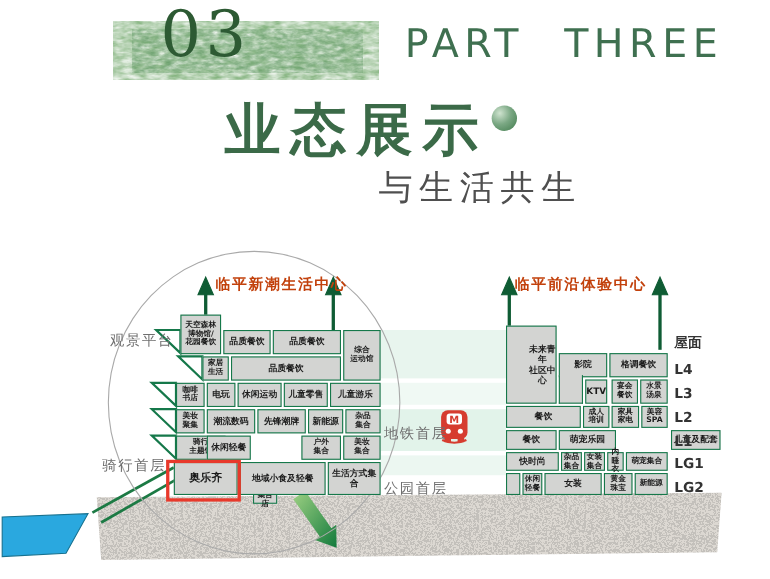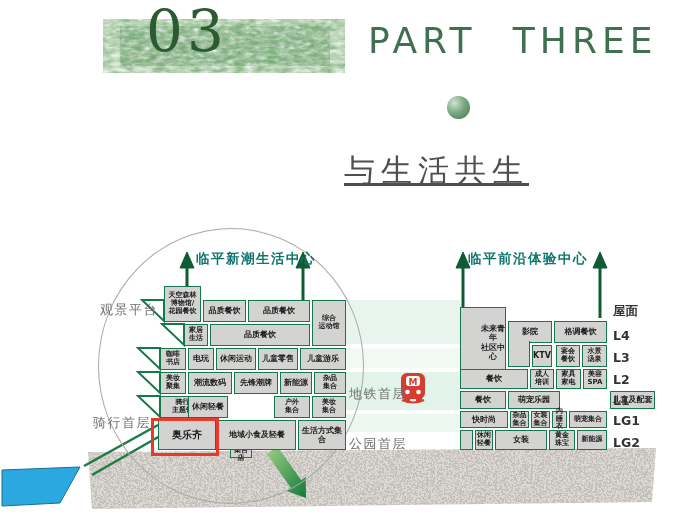--- a/index.html
+++ b/index.html
@@ -9,36 +9,36 @@
   .part-num{position:absolute;left:146px;top:2px;font-family:"DejaVu Serif","Liberation Serif",serif;
             font-size:58px;line-height:1;color:#2d5a33;letter-spacing:4px;z-index:1;}
   .brush-svg{position:absolute;left:0;top:0;width:700px;height:526px;pointer-events:none;}
   .part-label{position:absolute;left:368px;top:20px;font-size:36px;color:#3f7050;
               letter-spacing:5px;word-spacing:20px;z-index:2;}
   .main-title{position:absolute;left:204px;top:84px;font-size:51px;font-weight:bold;
               color:#3b6a48;letter-spacing:9px;z-index:2;}
   .title-dot{position:absolute;left:447px;top:96px;width:23px;height:23px;border-radius:50%;
              background:radial-gradient(circle at 32% 30%, #cfe3cf 0%, #7ba884 45%, #3f7a4b 100%);z-index:3;}
   .sub-title{position:absolute;left:344px;top:150px;font-size:31px;color:#4f4f4f;
-             letter-spacing:6px;z-index:2;text-decoration:underline;}
+             letter-spacing:6px;z-index:2;}
   
   #diagram{position:absolute;left:0;top:0;width:700px;height:526px;}
   .band{position:absolute;z-index:1;}
   .svg-base{position:absolute;left:0;top:0;z-index:1;}
   .focus-circle{position:absolute;left:98px;top:228px;width:266px;height:276px;border:1.5px solid #a9a9a9;
                 border-radius:50%;z-index:2;box-sizing:border-box;}
   .svg-over{position:absolute;left:0;top:0;z-index:3;}
   .cell{position:absolute;background:#d3d4d2;border:1.5px solid #15784a;box-sizing:border-box;
         color:#1b1b1b;font-weight:bold;font-size:8px;line-height:1.18;display:flex;align-items:center;
         justify-content:center;text-align:center;white-space:pre-line;z-index:4;}
   .cell.tiny{font-size:7px;line-height:1.1;}
   .cell.big{font-size:10px;}
   .cell.noTop{border-top:none;z-index:5;}
   .bldg-title{position:absolute;transform:translateX(-50%);font-size:13.5px;font-weight:bold;
-              color:#0f766e;letter-spacing:1.5px;white-space:nowrap;z-index:6;}
+              color:#c2410c;letter-spacing:1.5px;white-space:nowrap;z-index:6;}
   .floor-label{position:absolute;font-size:12.5px;font-weight:600;color:#333;z-index:6;white-space:nowrap;}
   .side-label{position:absolute;font-size:13px;color:#6f6f6f;letter-spacing:1.5px;z-index:6;white-space:nowrap;}
   .red-box{position:absolute;border:3px solid #e8392b;z-index:7;box-sizing:border-box;}
 </style>
 </head>
 <body>
 
 <div class="canvas">
 
   <div class="part-num">03</div>
@@ -50,20 +50,21 @@
       </filter>
       <filter id="brushf2" x="-20%" y="-20%" width="140%" height="140%">
         <feTurbulence type="fractalNoise" baseFrequency="0.14 0.30" numOctaves="3" seed="4"></feTurbulence>
         <feColorMatrix type="matrix" values="0 0 0 0 0.13  0 0 0 0 0.33  0 0 0 0 0.14  0.9 0.7 0 0 -0.45"></feColorMatrix>
       </filter>
     </defs>
     <rect x="138" y="27" width="172" height="38" filter="url(#brushf)"></rect>
     <rect x="150" y="32" width="150" height="28" filter="url(#brushf2)"></rect>
   </svg>
   <div class="part-label">PART THREE</div>
+  <div class="main-title">业态展示</div>
   <div class="title-dot"></div>
   <div class="sub-title">与生活共生</div>
 
   <div id="diagram">
 
     <div class="band" style="left:346px;top:300px;width:114px;height:44px;background:#d9efe3;opacity:.6;"></div>
     <div class="band" style="left:346px;top:348px;width:114px;height:20px;background:#d9efe3;opacity:.4;"></div>
     <div class="band" style="left:346px;top:372px;width:114px;height:38px;background:#d2ecdf;opacity:.65;"></div>
     <div class="band" style="left:346px;top:414px;width:114px;height:18px;background:#d9efe3;opacity:.5;"></div>
 
@@ -163,21 +164,21 @@
       <div class="cell tiny" style="left: 230px; top: 396px; width: 22px; height: 22px; margin-top: 40px;">设计师
 集合店</div>
       <div class="cell tiny" style="left: 274px; top: 396px; width: 36px; height: 22px;">户外
 集合</div>
       <div class="cell tiny" style="left: 312px; top: 396px; width: 34px; height: 22px;">美妆
 集合</div>
       <div class="cell big" style="left: 158px; top: 420px; width: 58px; height: 30px;">奥乐齐</div>
       <div class="cell" style="left: 218px; top: 420px; width: 78px; height: 30px;">地域小食及轻餐</div>
       <div class="cell" style="left: 298px; top: 420px; width: 48px; height: 30px;">生活方式集合</div>
       <div class="bldg-title" style="left: 528px; top: 250px;">临平前沿体验中心</div>
-      <div class="cell" style="left: 460px; top: 307px; width: 46px; height: 71px; padding-left: 20px;">未来青年
+      <div class="cell" style="left: 460px; top: 296px; width: 46px; height: 71px; padding-left: 20px;">未来青年
 社区中心</div>
       <div class="cell" style="left: 508px; top: 321px; width: 44px; height: 22px;">影院</div>
       <div class="cell noTop" style="left: 508px; top: 341px; width: 22px; height: 26px;"></div>
       <div class="cell" style="left: 532px; top: 345px; width: 20px; height: 22px;">KTV</div>
       <div class="cell" style="left: 554px; top: 321px; width: 53px; height: 22px;">格调餐饮</div>
       <div class="cell tiny" style="left: 556px; top: 345px; width: 24px; height: 22px;">宴会
 餐饮</div>
       <div class="cell tiny" style="left: 582px; top: 345px; width: 25px; height: 22px;">水景
 汤泉</div>
       <div class="cell" style="left: 460px; top: 369px; width: 68px; height: 20px;">餐饮</div>

